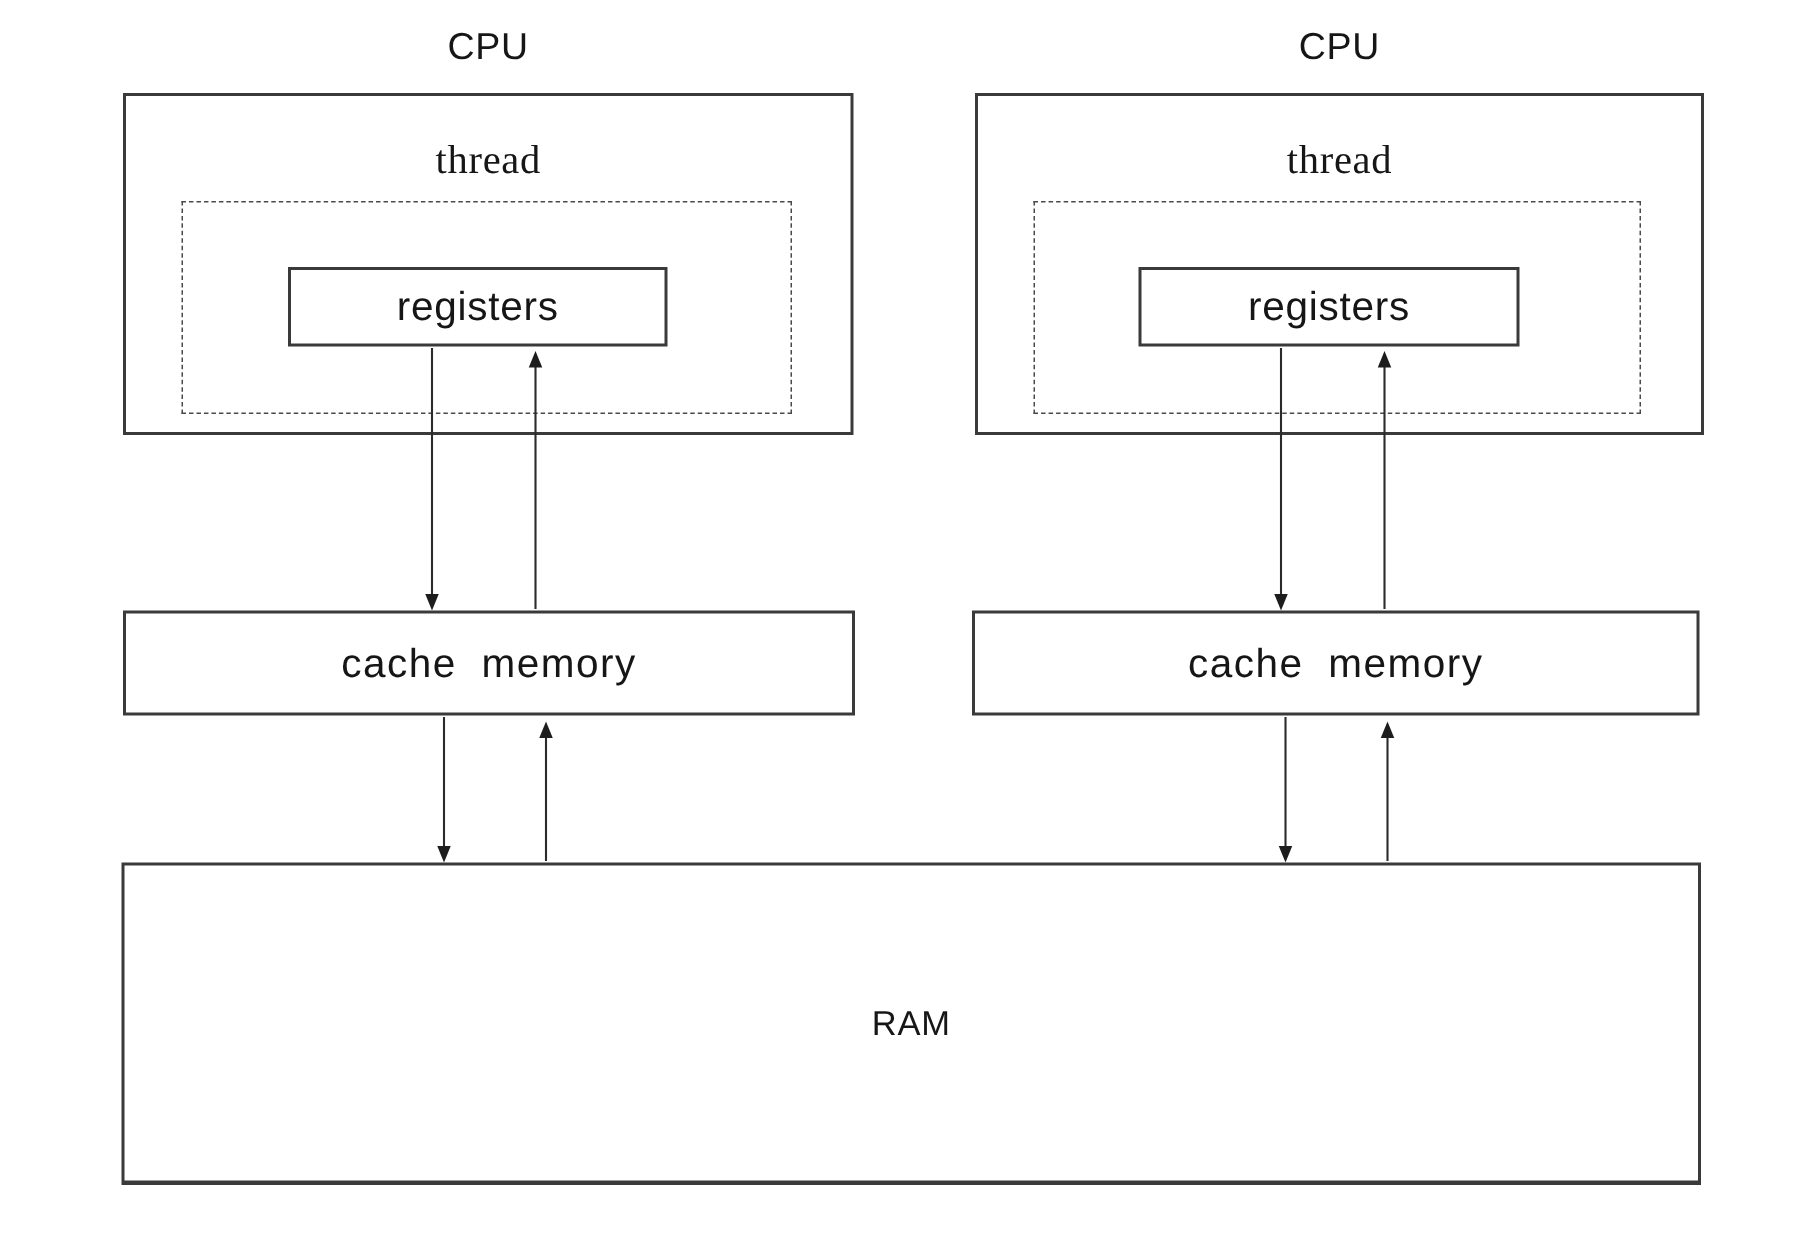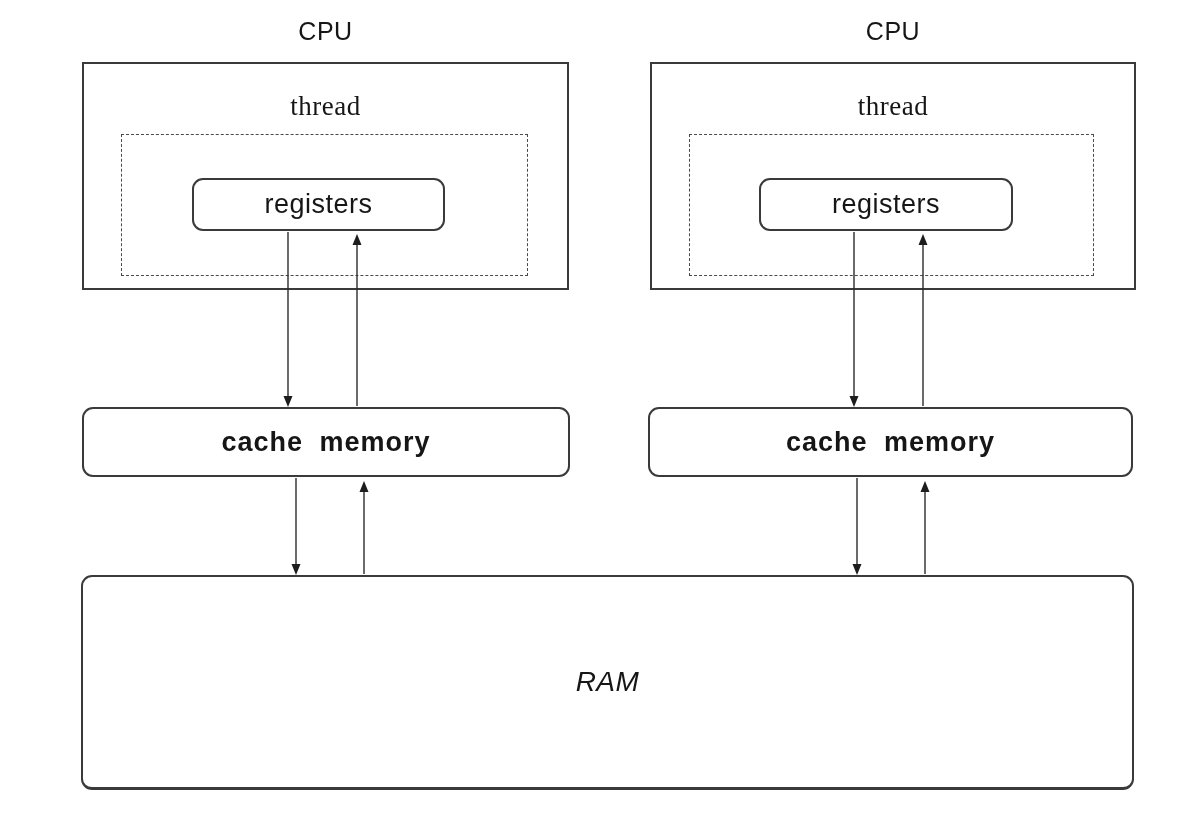--- a/index.html
+++ b/index.html
@@ -39,24 +39,23 @@
   }
   .cpu-title   { font-size: 25px; }
   .thread-lbl  { font-size: 27px; font-family: Liberation Serif, serif; }
   .centered-box {
     display: flex;
     align-items: center;
     justify-content: center;
     font-size: 27px;
     letter-spacing: 0.5px;
     white-space: nowrap;
-    border-radius: 11px;
   }
-  .cache-box { word-spacing: 8px; letter-spacing: 1px; font-weight: bold; }
-  .ram-box   { font-size: 28px; font-style: italic; }
+  .cache-box { word-spacing: 8px; letter-spacing: 1px; }
+  .ram-box   { font-size: 23px; }
   svg.wires {
     position: absolute;
     left: 0; top: 0;
     width: 1204px;
     height: 828px;
     pointer-events: none;
   }
   svg.wires line { stroke: #2b2b2b; stroke-width: 1.4; }
   svg.wires polygon { fill: #1d1d1d; stroke: none; }
 </style>

